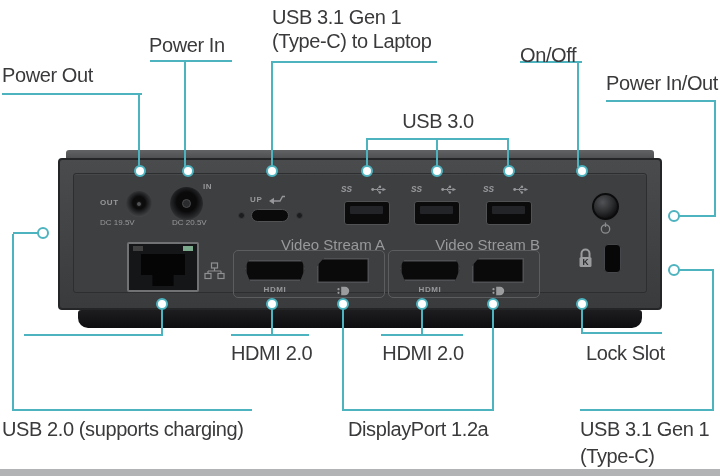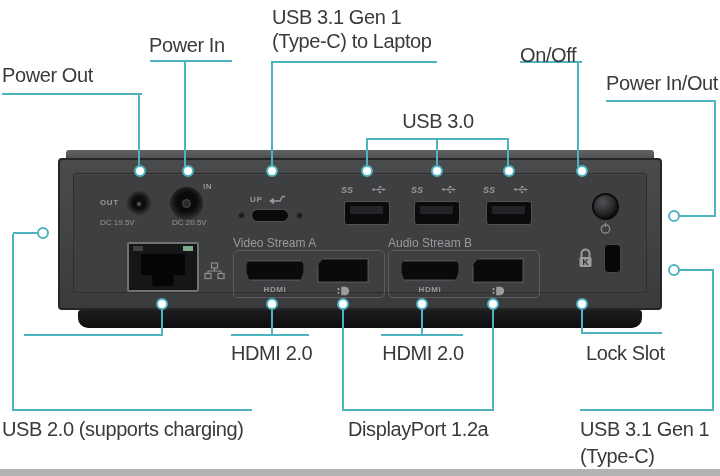--- a/index.html
+++ b/index.html
@@ -63,37 +63,37 @@
   #in-jack{left:170px;top:187px;width:33px;height:33px;border-radius:50%;
     background:radial-gradient(circle at 50% 45%,#0a0a0b 40%,#232426 62%,#3b3c3e 80%,#191a1b 100%);}
   #in-pin{left:182px;top:199px;width:9px;height:9px;border-radius:50%;background:#2a2b2d;border:1px solid #4a4b4d;}
   #up-row{left:250px;top:194px;display:flex;align-items:center;gap:3px;}
   #usbc-pill{left:251px;top:209px;width:38px;height:13px;background:#0a0a0b;border:1.5px solid #515254;border-radius:7px;}
   .screw{width:7px;height:7px;border-radius:50%;background:#1c1d1e;border:1px solid #3a3b3d;}
   #screw-l{left:238px;top:212px;} #screw-r{left:296px;top:212px;}
   .usbport{width:46px;height:24px;background:#0b0b0c;border:1.5px solid #515254;border-radius:3px;}
   .usbtongue{position:absolute;left:5px;top:4px;width:33px;height:8px;background:#232427;border-radius:1px;}
   #usb1{left:344px;top:201px;} #usb2{left:414px;top:201px;} #usb3{left:486px;top:201px;}
-  .sslogo{position:absolute;width:46px;top:184px;display:flex;align-items:center;justify-content:center;gap:19px;color:#96979a;}
+  .sslogo{position:absolute;width:46px;top:184px;display:flex;align-items:center;justify-content:center;gap:19px;color:#96979a;font-family:Liberation Mono, monospace;}
   .sslogo b{font-style:italic;font-size:9px;letter-spacing:0;}
   #ss1{left:341px;} #ss2{left:411px;} #ss3{left:483px;}
   #pwr-btn{left:592px;top:193px;width:27px;height:27px;border-radius:50%;border:2px solid #0c0c0d;
     background:radial-gradient(circle at 38% 32%,#515255,#2b2c2e 48%,#0f0f11 78%);box-shadow:0 0 0 1px #3e3f41;}
   #pwr-sym{left:599px;top:222px;}
   #lock-slot{left:604px;top:244px;width:17px;height:29px;background:#070708;border:1.5px solid #46474a;border-radius:4px;}
   #lock-ic{left:576px;top:247px;}
   #eth{left:127px;top:242px;width:72px;height:50px;background:#151617;border:2px solid #717274;border-radius:2px;}
   #led-l{left:133px;top:246px;width:10px;height:5px;background:#3f403f;}
   #led-r{left:183px;top:246px;width:10px;height:5px;background:#7aa98b;}
   #rj45{left:141px;top:254px;width:44px;height:32px;background:#050506;
     clip-path:polygon(0 0,100% 0,100% 66%,74% 66%,74% 100%,26% 100%,26% 66%,0 66%);}
   #net-ic{left:204px;top:262px;}
   .vsbox{width:152px;height:48px;border:1.5px solid #5c5d5f;border-radius:5px;}
   #vsa{left:233px;top:250px;} #vsb{left:388px;top:250px;}
-  .vstitle{position:absolute;width:152px;text-align:left;font-size:12px;color:#98999b;top:236px;}
+  .vstitle{position:absolute;width:152px;text-align:right;font-size:15px;color:#98999b;top:236px;}
   #vsa-t{left:233px;} #vsb-t{left:388px;}
   .hdmi{width:60px;height:21px;background:#0a0a0b;box-shadow:inset 0 0 0 1.5px #505154;
     clip-path:polygon(6% 0,94% 0,100% 40%,92% 100%,8% 100%,0 40%);}
   #hdmi-a{left:245px;top:260px;} #hdmi-b{left:400px;top:260px;}
   .dp{width:52px;height:25px;background:#0a0a0b;box-shadow:inset 0 0 0 1.5px #505154;
     clip-path:polygon(13% 0,100% 0,100% 100%,0 100%,0 32%);}
   #dp-a{left:317px;top:258px;} #dp-b{left:472px;top:258px;}
   .portlbl{position:absolute;width:60px;text-align:center;top:285px;}
   #hl-a{left:245px;} #hl-b{left:400px;}
   .dplbl{position:absolute;width:52px;top:286px;display:flex;justify-content:center;}
@@ -201,21 +201,21 @@
   <div class="abs dp" id="dp-a"></div>
   <div class="ptxt pb portlbl" id="hl-a">HDMI</div>
   <div class="dplbl" id="dl-a">
     <svg width="13" height="10" viewBox="0 0 13 10">
       <circle cx="1.5" cy="3.2" r="1.1" fill="#9b9c9e"></circle>
         <circle cx="1.5" cy="6.8" r="1.1" fill="#9b9c9e"></circle>
       <path d="M4.2,0.8 H8 a4.2,4.2 0 0 1 0,8.4 H4.2 Z" fill="#9b9c9e"></path>
     </svg>
   </div>
 
-  <div class="vstitle" id="vsb-t">Audio Stream B</div>
+  <div class="vstitle" id="vsb-t">Video Stream B</div>
   <div class="abs vsbox" id="vsb"></div>
   <div class="abs hdmi" id="hdmi-b"></div>
   <div class="abs dp" id="dp-b"></div>
   <div class="ptxt pb portlbl" id="hl-b">HDMI</div>
   <div class="dplbl" id="dl-b">
     <svg width="13" height="10" viewBox="0 0 13 10">
       <circle cx="1.5" cy="3.2" r="1.1" fill="#9b9c9e"></circle>
         <circle cx="1.5" cy="6.8" r="1.1" fill="#9b9c9e"></circle>
       <path d="M4.2,0.8 H8 a4.2,4.2 0 0 1 0,8.4 H4.2 Z" fill="#9b9c9e"></path>
     </svg>

